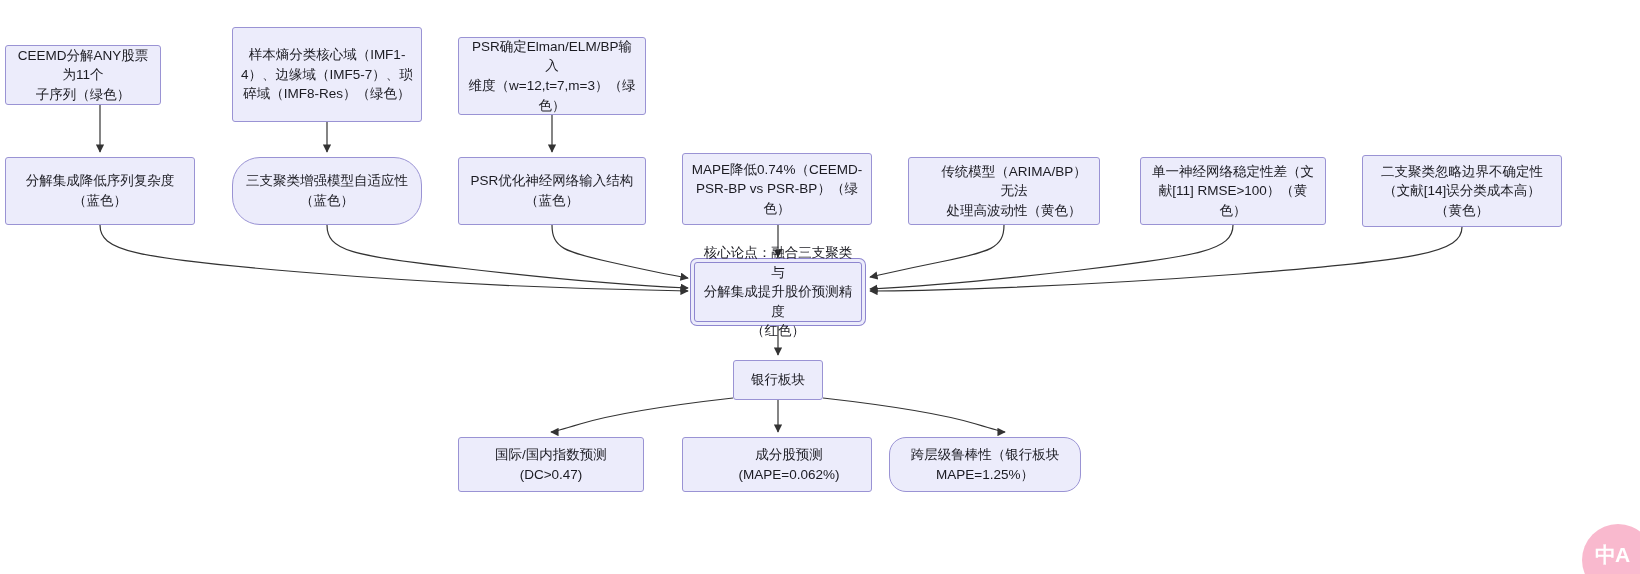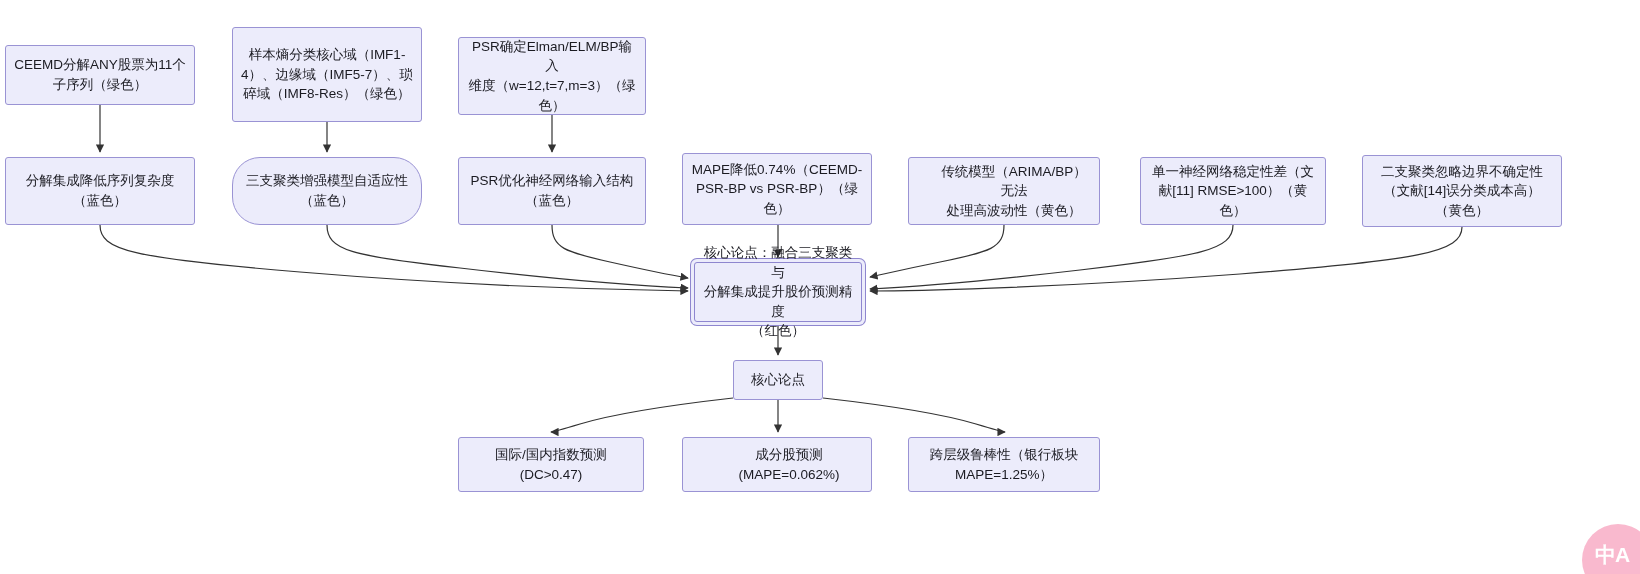--- a/index.html
+++ b/index.html
@@ -106,21 +106,21 @@
       <path d="M 1462 227 C 1462 252 1420 260 1240 274 C 1040 289 900 291 870 291"></path>
 
       <path d="M 778 322 L 778 355"></path>
 
       <path d="M 733 398 C 680 404 620 412 580 424 C 560 430 552 432 551 432"></path>
       <path d="M 778 400 L 778 432"></path>
       <path d="M 823 398 C 876 404 936 412 976 424 C 996 430 1004 432 1005 432"></path>
     </g>
   </svg>
 
-  <div class="node" style="left:5px; top:45px; width:190px; height:60px;">
+  <div class="node" style="left:5px; top:45px; width:156px; height:60px;">
     <span class="node-label">CEEMD分解ANY股票为11个
 子序列（绿色）</span>
   </div>
 
   <div class="node" style="left:232px; top:27px; width:190px; height:95px;">
     <span class="node-label">样本熵分类核心域（IMF1-
 4）、边缘域（IMF5-7）、琐
 碎域（IMF8-Res）（绿色）</span>
   </div>
 
@@ -167,34 +167,34 @@
 （黄色）</span>
   </div>
 
   <div class="node core" style="left:694px; top:262px; width:168px; height:60px;">
     <span class="node-label">核心论点：融合三支聚类与
 分解集成提升股价预测精度
 （红色）</span>
   </div>
 
   <div class="node" style="left:733px; top:360px; width:90px; height:40px;">
-    <span class="node-label">核心论点</span>
+    <span class="node-label">银行板块</span>
   </div>
 
   <div class="node" style="left:458px; top:437px; width:186px; height:55px;">
     <span class="node-label">国际/国内指数预测
 (DC&gt;0.47)</span>
   </div>
 
   <div class="node" style="left:682px; top:437px; width:190px; height:55px;padding-left:32px;">
     <span class="node-label">成分股预测
 (MAPE=0.062%)</span>
   </div>
 
-  <div class="node" style="left:908px; top:437px; width:192px; height:55px;">
+  <div class="node" style="left:889px; top:437px; width:192px; height:55px;border-radius:17px;">
     <span class="node-label">跨层级鲁棒性（银行板块
 MAPE=1.25%）</span>
   </div>
 
   <div class="watermark">
     <span class="wm-text">中A</span>
   </div>
 
 </div>
 

